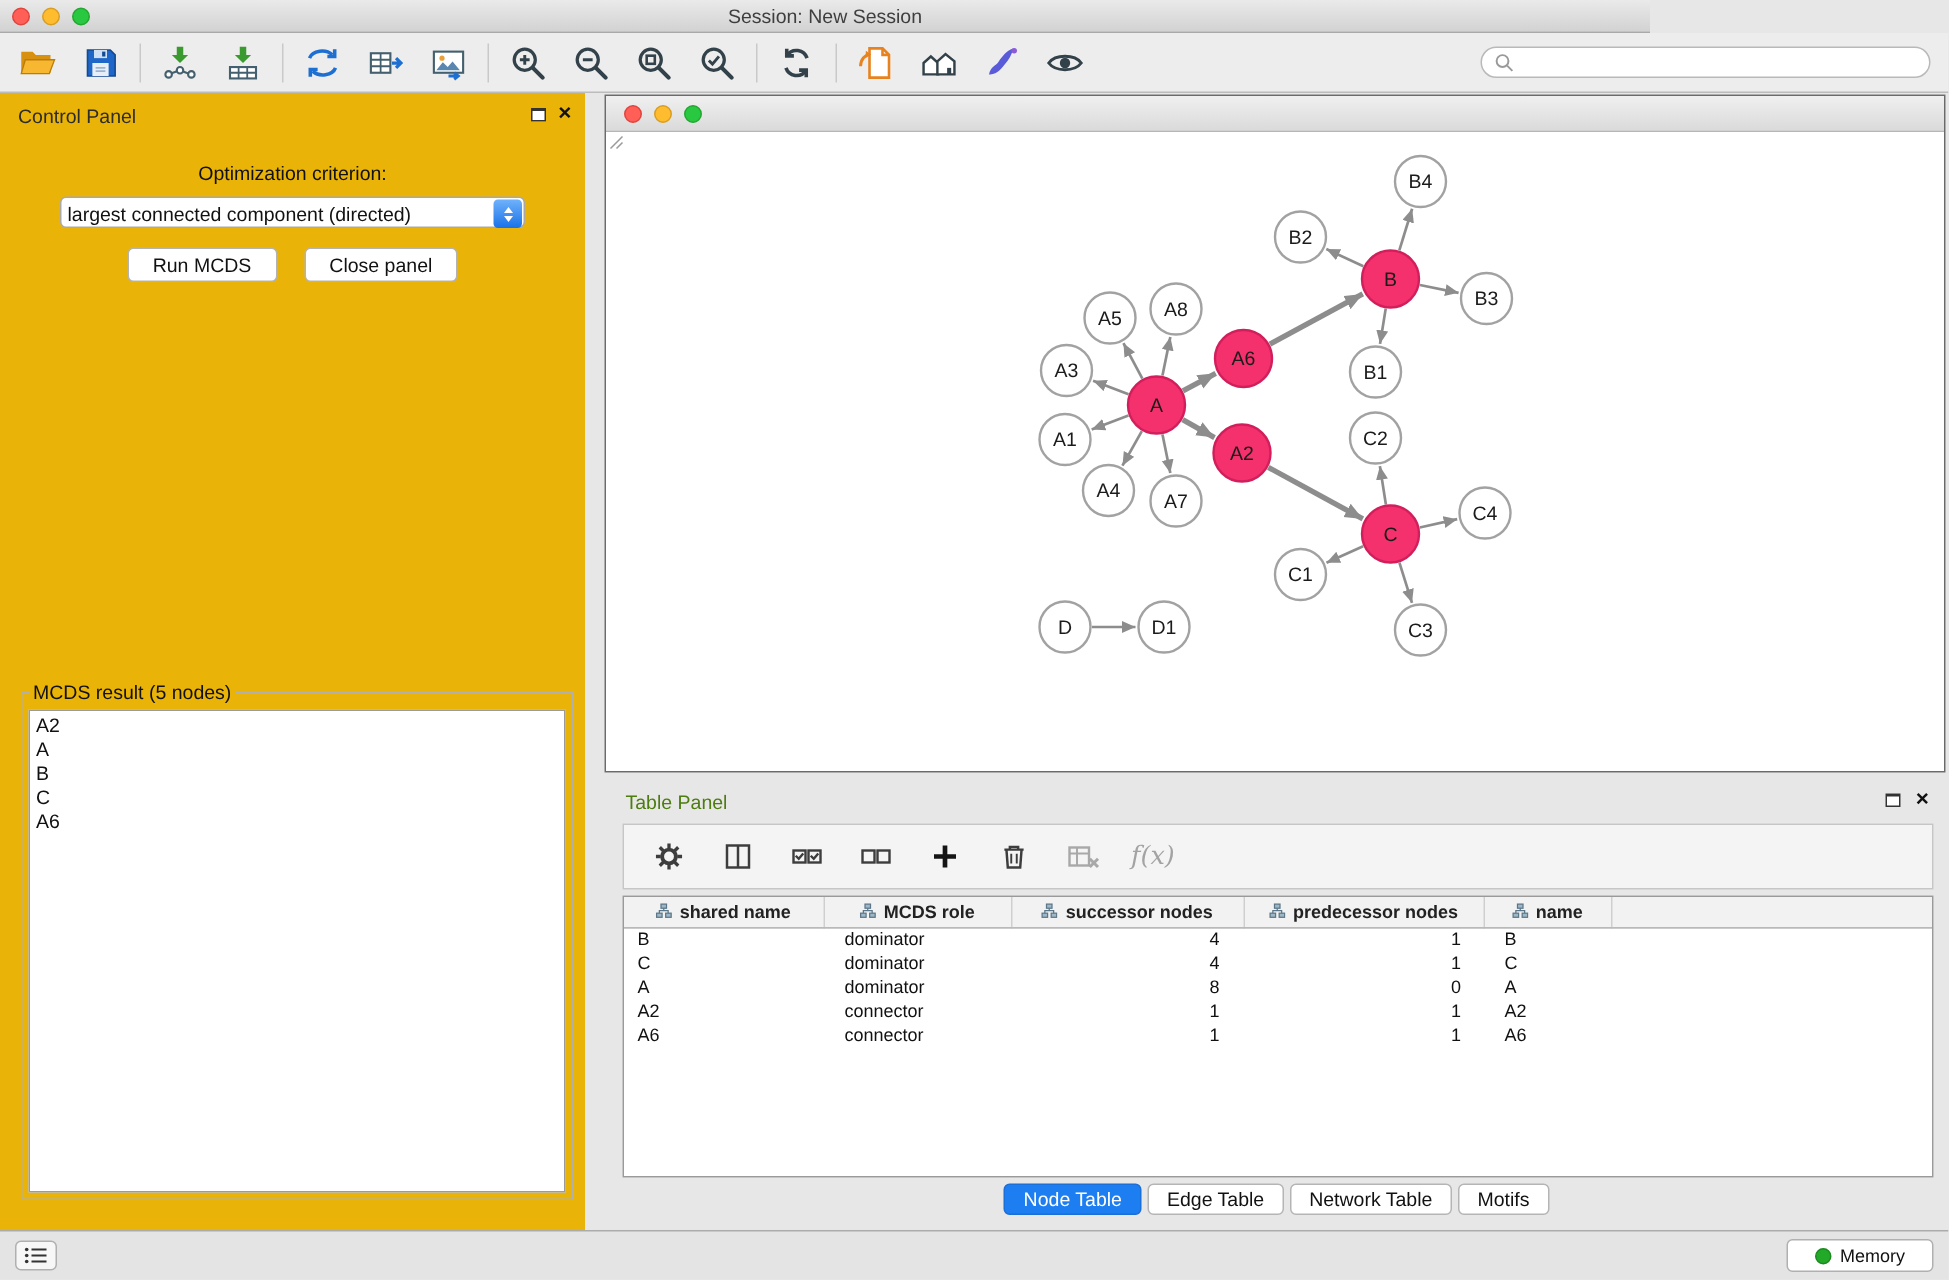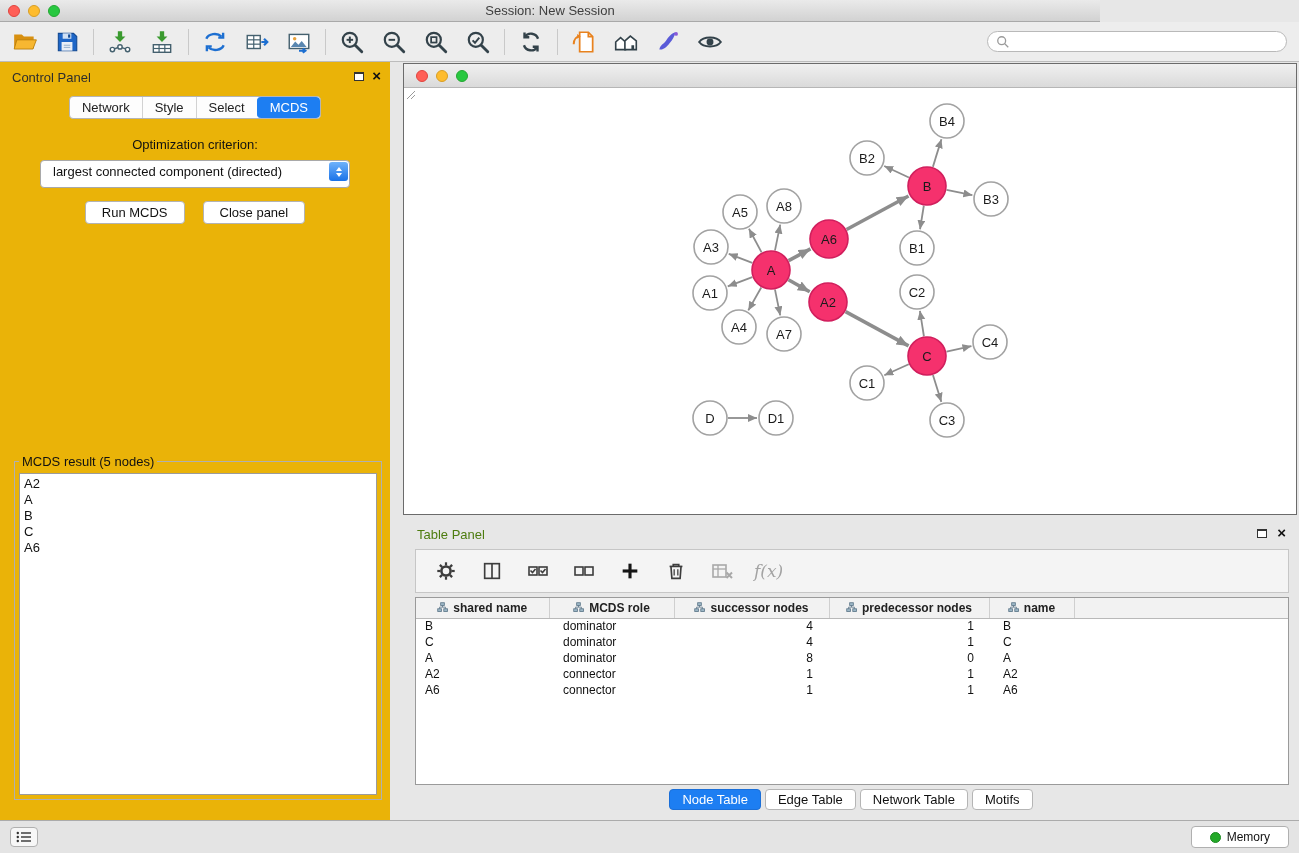--- a/index.html
+++ b/index.html
@@ -39,22 +39,22 @@
   .control-panel .float-ico{right:26px;}
   .control-panel .close-ico{right:9px;}
 
   .cp-tabs{display:flex;justify-content:center;margin:6px auto 0;width:fit-content;
     background:#fdfdfd;border:1px solid #b5b5b5;border-radius:4px;overflow:hidden;}
   .cp-tab{padding:3px 12px;font-size:13px;color:#222;border-left:1px solid #d2d2d2;}
   .cp-tab:first-child{border-left:none;}
   .cp-tab.active{background:#1d7ef2;color:#fff;border-radius:4px;border-left-color:#1d7ef2;}
 
   .opt-label{margin-top:18px;text-align:center;font-size:13px;color:#111;}
-  .criterion{position:relative;width:310px;height:28px;margin:8px auto 0;background:#fff;
-    border:1px solid #a9a9a9;border-radius:4px;font-size:13px;line-height:21px;padding-left:12px;color:#111;}
+  .criterion{position:relative;width:310px;height:21px;margin:8px auto 0;background:#fff;
+    border:1px solid #a9a9a9;border-radius:4px;font-size:13px;line-height:21px;padding-left:4px;color:#111;}
   .stepper{position:absolute;right:1px;top:1px;width:19px;height:19px;border-radius:3px;
     background:linear-gradient(#6fb2fb,#1a72e8);display:flex;flex-direction:column;
     align-items:center;justify-content:center;gap:2px;}
   .arr-up{width:0;height:0;border-left:3.5px solid transparent;border-right:3.5px solid transparent;border-bottom:4px solid #fff;}
   .arr-dn{width:0;height:0;border-left:3.5px solid transparent;border-right:3.5px solid transparent;border-top:4px solid #fff;}
 
   .cp-buttons{display:flex;justify-content:center;gap:18px;margin-top:13px;}
   .mac-btn{background:#fff;border:1px solid #b3b3b3;border-radius:4px;font-size:13px;
     padding:3px 16px;color:#111;}
 
@@ -282,26 +282,20 @@
   </div>
 </div>
 
 <div class="control-panel">
   <div class="panel-head">
     <span class="ptitle">Control Panel</span>
     <span class="float-ico"></span>
     <span class="close-ico">×</span>
   </div>
 
-  <div class="cp-tabs" id="cp-tabs">
-      <div class="cp-tab">Network</div>
-      <div class="cp-tab">Style</div>
-      <div class="cp-tab">Select</div>
-      <div class="cp-tab active">MCDS</div>
-    </div>
 
   <div class="opt-label">Optimization criterion:</div>
 
   <div class="criterion">
     <span>largest connected component (directed)</span>
     <span class="stepper">
       <span class="arr-up"></span>
         <span class="arr-dn"></span>
     </span>
   </div>

